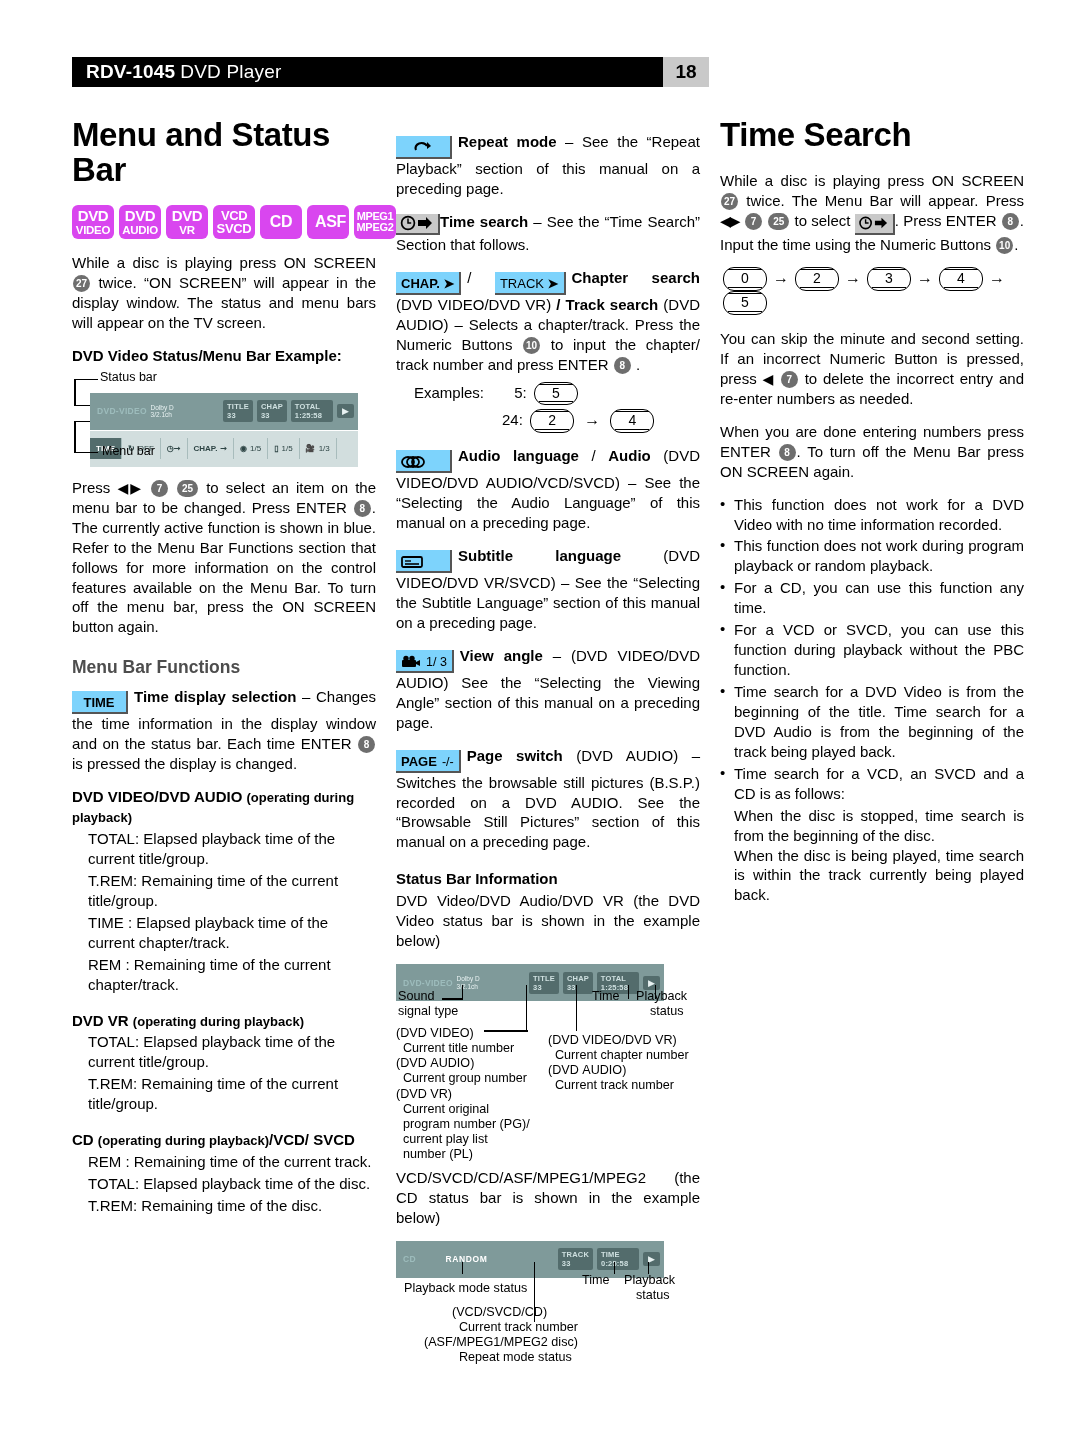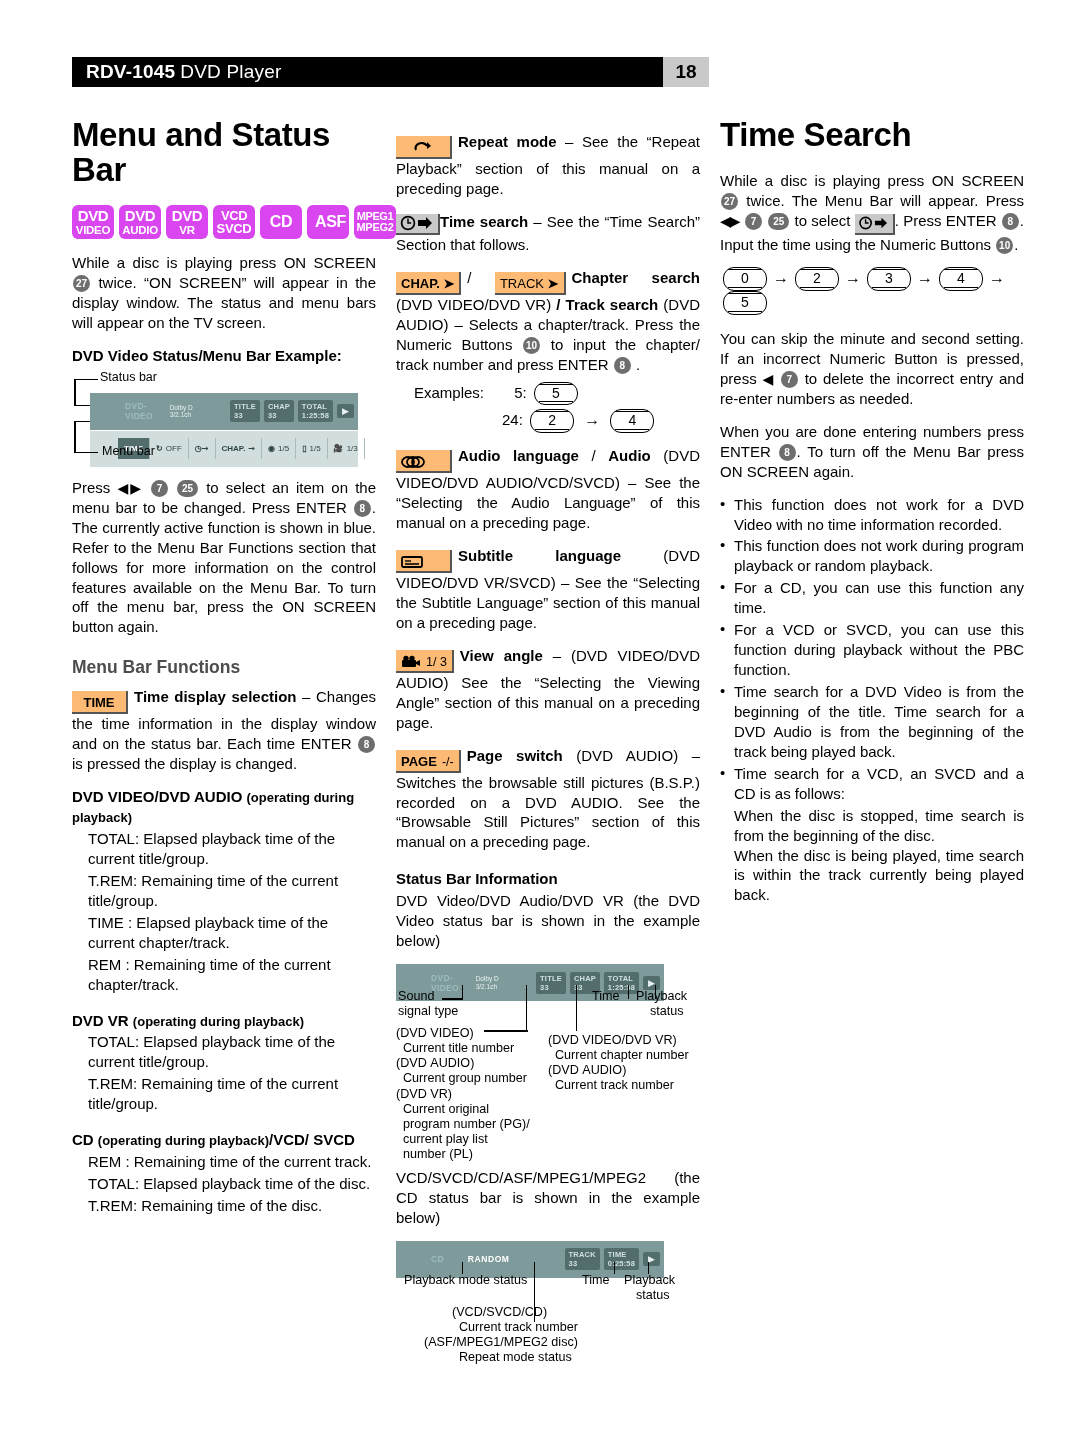--- a/index.html
+++ b/index.html
@@ -121,21 +121,21 @@
     border-top: 1px solid #000;
     border-bottom: 1px solid #000;
     margin: 0 -2px;
     padding: 0;
   }
   .seq-arrow { font-size: 16px; margin: 0 3px; }
 
   
   .osdbtn {
     display: inline-block;
-    background: #fdba74;
+    background: #7dd3fc;
     border-right: 2px solid #555;
     border-bottom: 2px solid #555;
     min-width: 56px;
     height: 23px;
     line-height: 23px;
     padding: 0 5px;
     font-size: 13px;
     font-weight: bold;
     text-align: left;
     vertical-align: -5px;
@@ -182,21 +182,20 @@
   .fmt.small .l2 { font-size: 11px; }
 
   
   .osd-wrap { position: relative; }
   .osd-row {
     display: flex;
     align-items: center;
     height: 37px;
     font-size: 8px;
     color: #ffffff;
-    padding-left: 28px;
   }
   .osd-status {
     background: #7f9a9a;
   }
   .osd-status .cell-label {
     color: #9dbcbc;
     font-weight: bold;
     font-size: 8.5px;
     padding-left: 7px;
     width: 78px;
@@ -567,21 +566,21 @@
           <span class="osd-chip">TIME    0:25:58</span>
           <span class="osd-play">▶</span>
         </div>
       </div>
     </div>
     <div class="leader" style="left:66px;top:21px;width:1.4px;height:12px;"></div>
     <div class="leader" style="left:138px;top:21px;width:1.4px;height:60px;"></div>
     <div class="leader" style="left:218px;top:21px;width:1.4px;height:12px;"></div>
     <div class="leader" style="left:252px;top:21px;width:1.4px;height:12px;"></div>
 
-    <div class="ann" style="left:8px;top:32px;">Playback mode status</div>
+    <div class="ann" style="left:8px;top:40px;">Playback mode status</div>
     <div class="ann" style="left:186px;top:32px;">Time</div>
     <div class="ann" style="left:228px;top:32px;">Playback<br><span style="margin-left:12px;">status</span></div>
     <div class="ann" style="left:56px;top:64px;">
       (VCD/SVCD/CD)<br>
       &nbsp;&nbsp;Current track number<br>
       <span style="margin-left:-28px;">(ASF/MPEG1/MPEG2 disc)</span><br>
       &nbsp;&nbsp;Repeat mode status
     </div>
   </div>
 </div>

